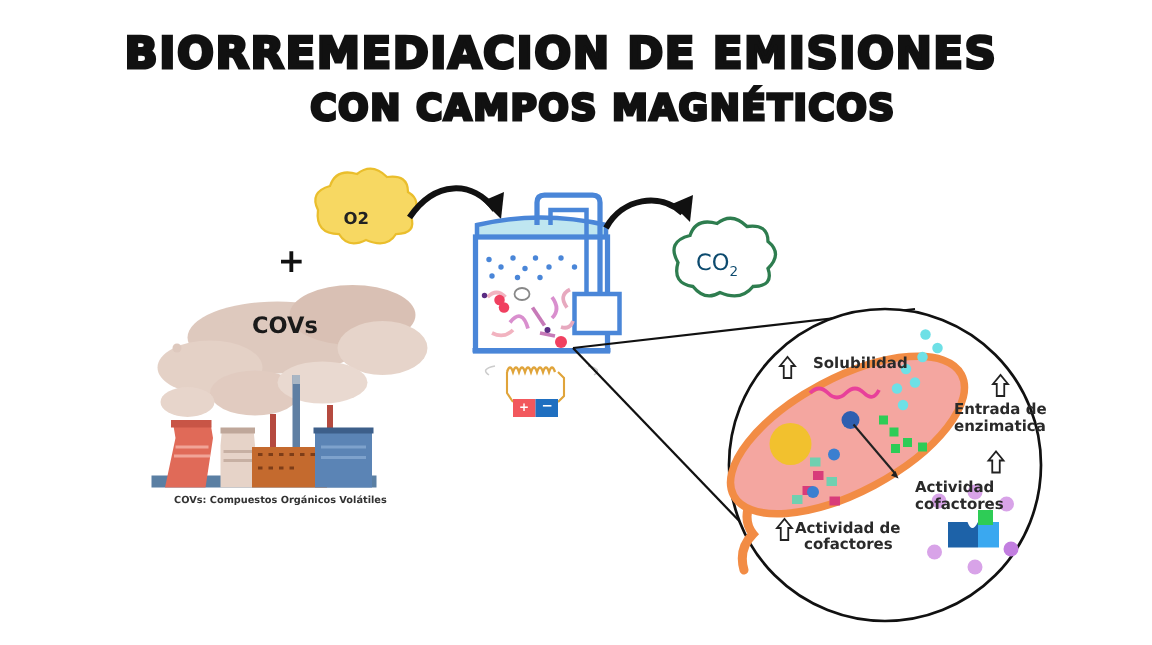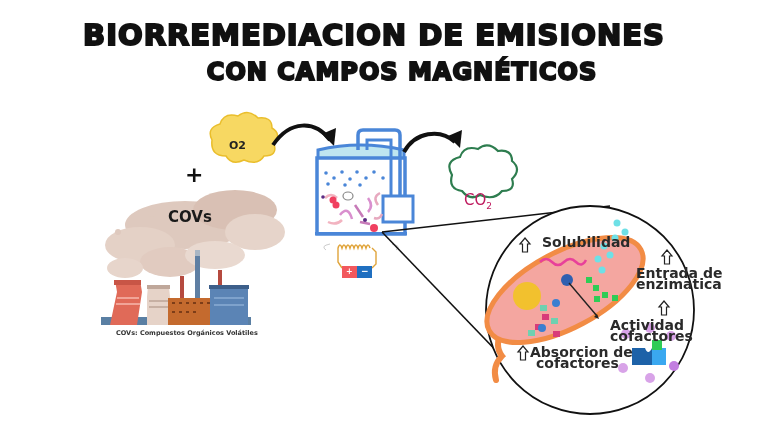--- a/index.html
+++ b/index.html
@@ -1,21 +1,21 @@
 <!DOCTYPE html>
 <html><head>
 <meta charset="utf-8">
 <style>
   html,body{margin:0;padding:0;background:#ffffff;}
   body{width:768px;height:430px;position:relative;overflow:hidden;font-family:"DejaVu Sans",sans-serif;}
   .title{position:absolute;left:0;width:768px;text-align:center;font-family:"DejaVu Sans",sans-serif;font-weight:900;color:#111;letter-spacing:1px;-webkit-text-stroke:2px #111;}
   #t1{top:18px;font-size:29px;left:-10px;}
   #t2{top:58px;font-size:24px;left:18px;}
   .lbl{position:absolute;font-family:"DejaVu Sans",sans-serif;font-weight:bold;color:#222;white-space:nowrap;}
-  .comic{font-family:"DejaVu Sans",sans-serif;font-weight:bold;color:#2a2a2a;font-size:14px;line-height:11px;}
+  .comic{font-family:"DejaVu Sans",sans-serif;font-weight:bold;color:#2a2a2a;font-size:10px;line-height:11px;}
   svg{position:absolute;left:0;top:0;}
 </style>
 </head>
 <body>
 
 <div class="title" id="t1">BIORREMEDIACION DE EMISIONES</div>
 <div class="title" id="t2">CON CAMPOS MAGNÉTICOS</div>
 
 <svg width="768" height="430" viewBox="0 0 768 430">
 
@@ -191,30 +191,30 @@
     <path d="M659 307 l5 -6 l5 6 h-2.5 v8 h-5 v-8 z"></path>
     <path d="M518 352 l5 -6 l5 6 h-2.5 v8 h-5 v-8 z"></path>
   </g>
 </svg>
 
 <div class="lbl" style="left:229px;top:139px;font-size:11px;text-align:center;">O2</div>
 <div class="lbl" style="left:185px;top:162px;font-size:22px;color:#111;">+</div>
 <div class="lbl" style="left:168px;top:208px;font-size:15px;color:#1a1a1a;">COVs</div>
 <div class="lbl" style="left:116px;top:329px;font-size:6.5px;color:#333;">COVs: Compuestos Orgánicos Volátiles</div>
 
-<div class="lbl" style="left:464px;top:191px;font-size:15px;color:#be185d;font-weight:normal;"><span>CO</span><sub style="font-size:9px;">2</sub></div>
+<div class="lbl" style="left:464px;top:166px;font-size:15px;color:#0c4a6e;font-weight:normal;"><span>CO</span><sub style="font-size:9px;">2</sub></div>
 
 <div class="lbl" style="left:346px;top:267px;font-size:8px;color:#fff;">+</div>
 <div class="lbl" style="left:361px;top:266px;font-size:9px;color:#fff;">−</div>
 
 <div class="lbl comic" style="left:542px;top:237px;">Solubilidad</div>
 <div class="lbl comic" style="left:636px;top:268px;">
   <div>Entrada de</div>
   <div>enzimatica</div>
 </div>
 <div class="lbl comic" style="left:610px;top:320px;">
   <div>Actividad</div>
   <div>cofactores</div>
 </div>
 <div class="lbl comic" style="left:530px;top:347px;">
-  <div>Absorcion de</div>
+  <div>Actividad de</div>
   <div style="padding-left:6px;">cofactores</div>
 </div>
 
 </body></html>

